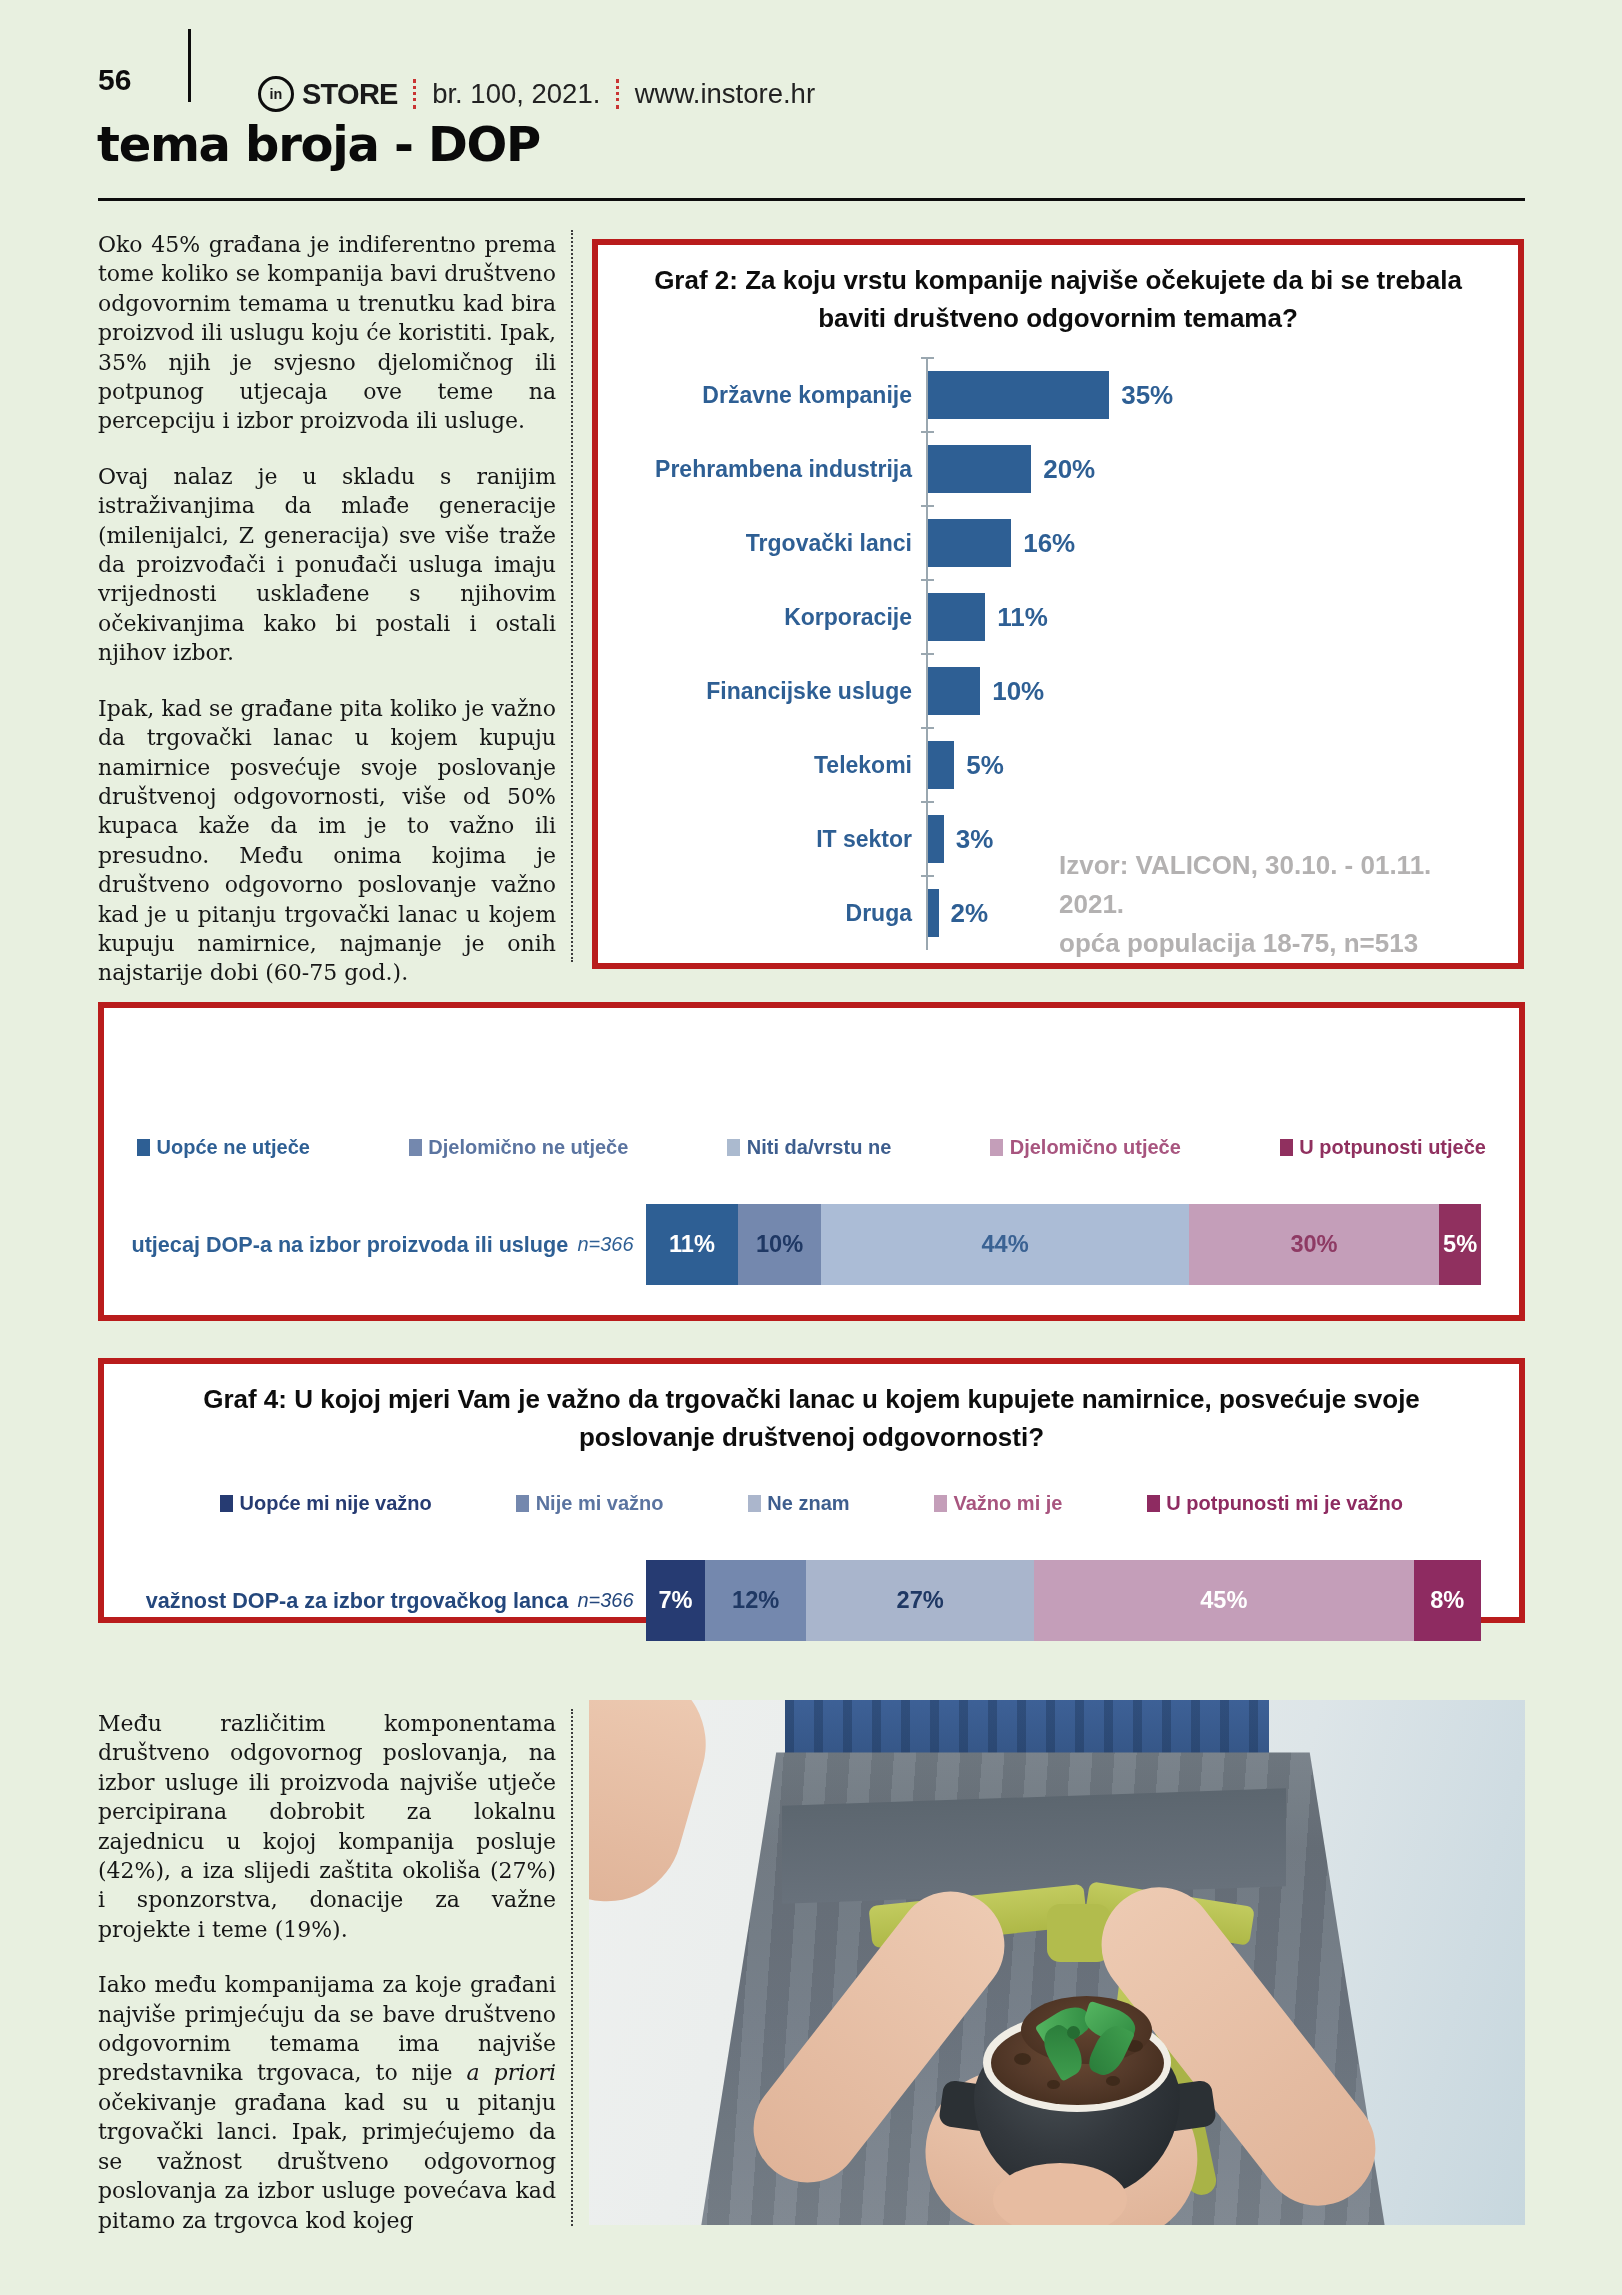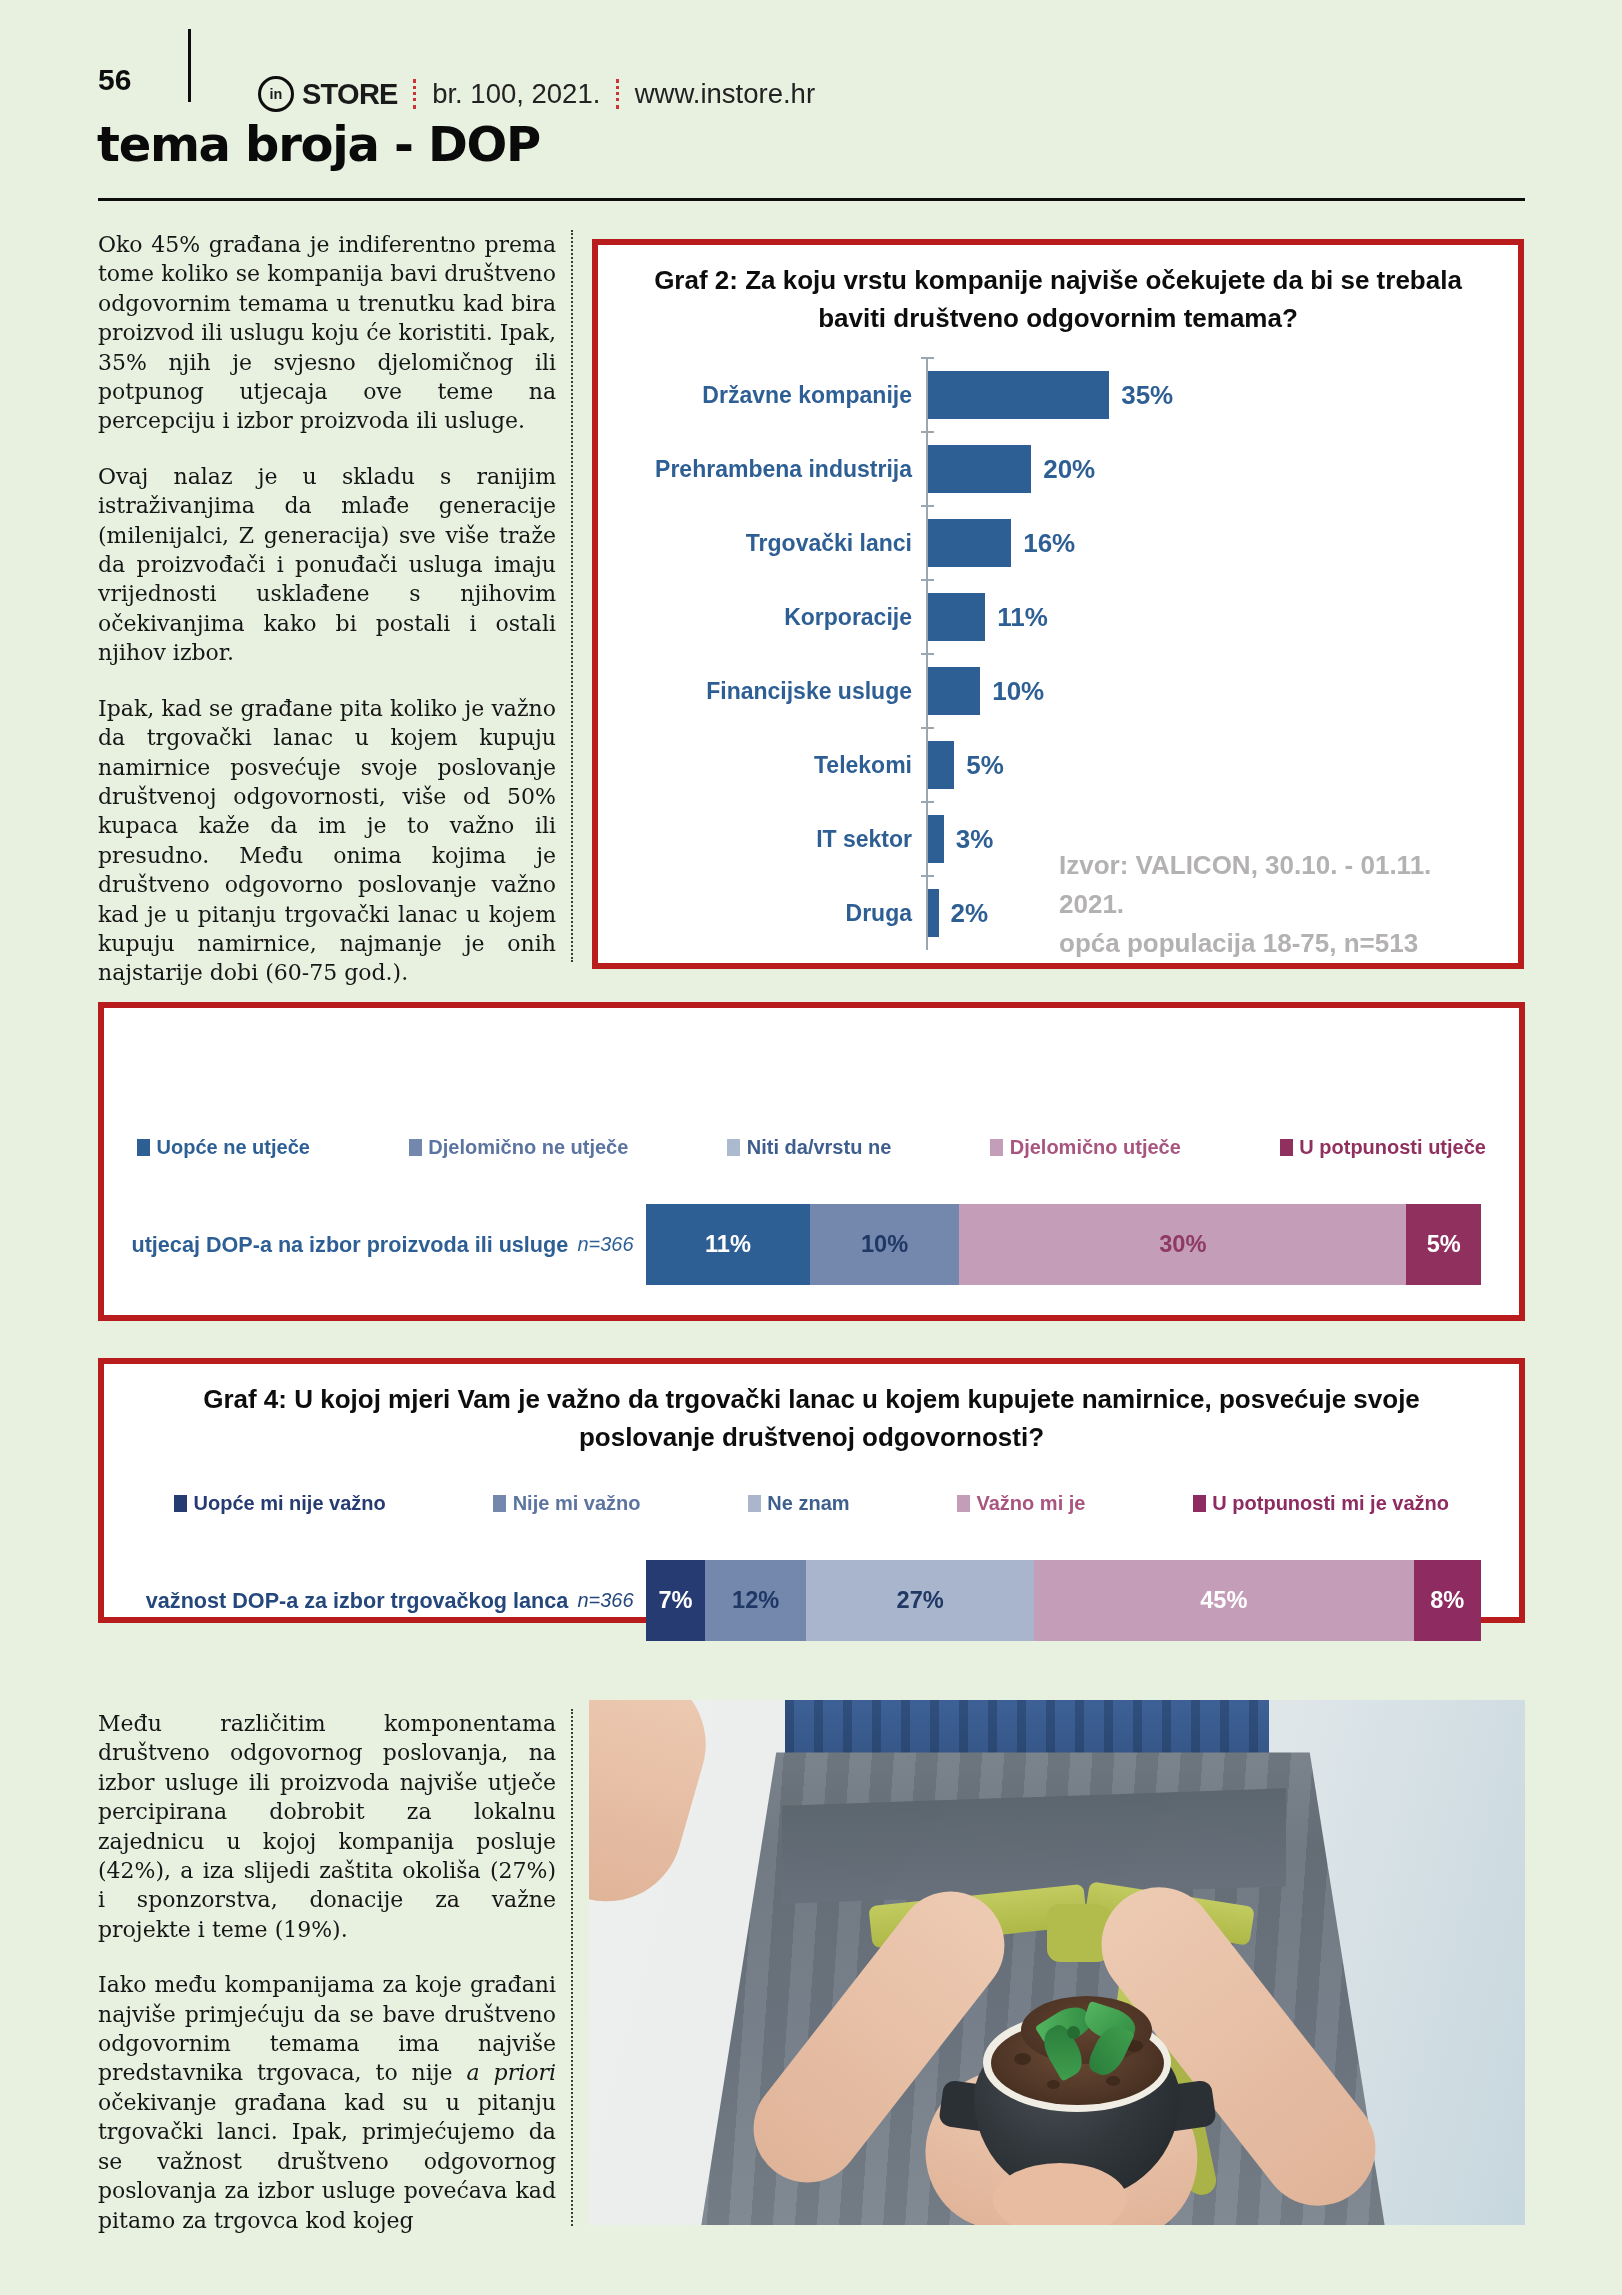--- a/index.html
+++ b/index.html
@@ -50,21 +50,21 @@
   .stack-label{position:absolute;left:19.6px;top:0;width:510px;height:81px;display:flex;align-items:center;justify-content:flex-end;text-align:right;font-weight:bold;font-size:21.6px;color:#2E5F94;}
   .stack-label .nlbl{font-style:italic;font-weight:normal;font-size:20px;margin-left:9.2px;}
   .stack-bar{position:absolute;left:542px;right:38px;top:0;height:81px;display:flex;}
   .seg{display:flex;align-items:center;justify-content:center;overflow:visible;}
   .seg span{font-weight:bold;font-size:23.6px;white-space:nowrap;}
   #graf3{left:98px;top:1002px;width:1427px;height:319px;}
   #graf3 .gbox-title{width:1178px;}
   #graf3 .legend{padding:0 33px;}
   #graf4{left:98px;top:1358px;width:1427px;height:265px;}
   #graf4 .gbox-title{width:1230px;}
-  #graf4 .legend{padding:0 70px;}
+  #graf4 .legend{padding:0 116px;}
   
   #photo{position:absolute;left:589px;top:1700px;width:936px;height:525px;overflow:hidden;}
   #photo div{position:absolute;}
   .wall{inset:0;background:linear-gradient(105deg,#eef0ef 0%,#e8eceb 40%,#dde5e8 68%,#cfdce2 88%,#c7d7de 100%);}
   .skin{background:linear-gradient(180deg,#edcab2,#e0b499);}
   .arm-bare{left:-46px;top:-33px;width:151px;height:236px;border-radius:79px;transform:rotate(16deg);}
   .shirt{left:196px;top:-13px;width:484px;height:128px;border-radius:0 0 59px 59px;
     background:repeating-linear-gradient(90deg,rgba(18,38,66,.30) 0 9.2px,rgba(255,255,255,0) 9.2px 29px),linear-gradient(180deg,#3f639a,#2d4b76);}
   .apron{inset:0;clip-path:polygon(20% 10%,77% 10%,85% 100%,12% 100%);
     background:repeating-linear-gradient(94deg,rgba(255,255,255,.05) 0 22px,rgba(0,0,0,.06) 22px 44px),linear-gradient(180deg,#79828b 0%,#6a737c 28%,#707984 62%,#7a838c 100%);}
@@ -222,20 +222,23 @@
         <span>utjecaj DOP-a na izbor proizvoda ili usluge</span>
         <span class="nlbl">n=366</span>
       </div>
       <div class="stack-bar" id="g3-bar">
           <div class="seg" style="flex-grow: 11; flex-basis: 0px; background: rgb(46, 95, 148);">
             <span style="color: rgb(255, 255, 255);">11%</span>
           </div>
           <div class="seg" style="flex-grow: 10; flex-basis: 0px; background: rgb(116, 136, 174);">
             <span style="color: rgb(31, 56, 100);">10%</span>
           </div>
+          <div class="seg" style="flex-grow: 44; flex-basis: 0px; background: rgb(171, 188, 214);">
+            <span style="color: rgb(58, 98, 147);">44%</span>
+          </div>
           <div class="seg" style="flex-grow: 30; flex-basis: 0px; background: rgb(196, 158, 185);">
             <span style="color: rgb(142, 58, 100);">30%</span>
           </div>
           <div class="seg" style="flex-grow: 5; flex-basis: 0px; background: rgb(144, 48, 95);">
             <span style="color: rgb(255, 255, 255);">5%</span>
           </div>
         </div>
     </div>
   </div>
 

